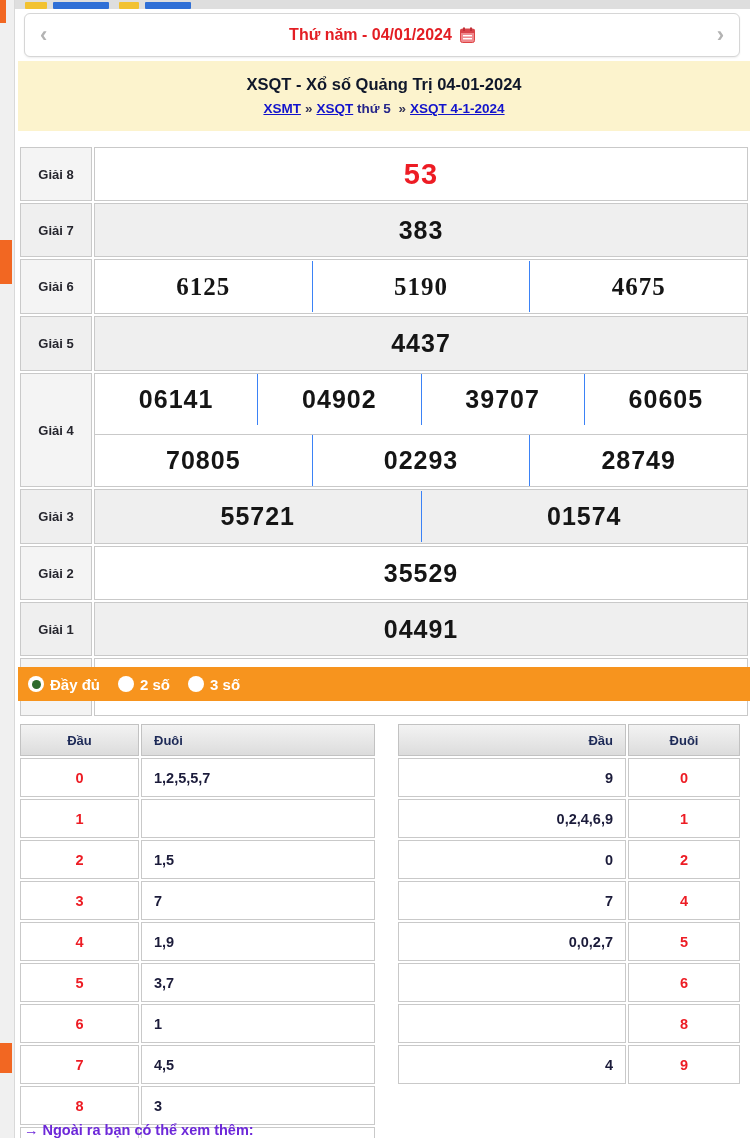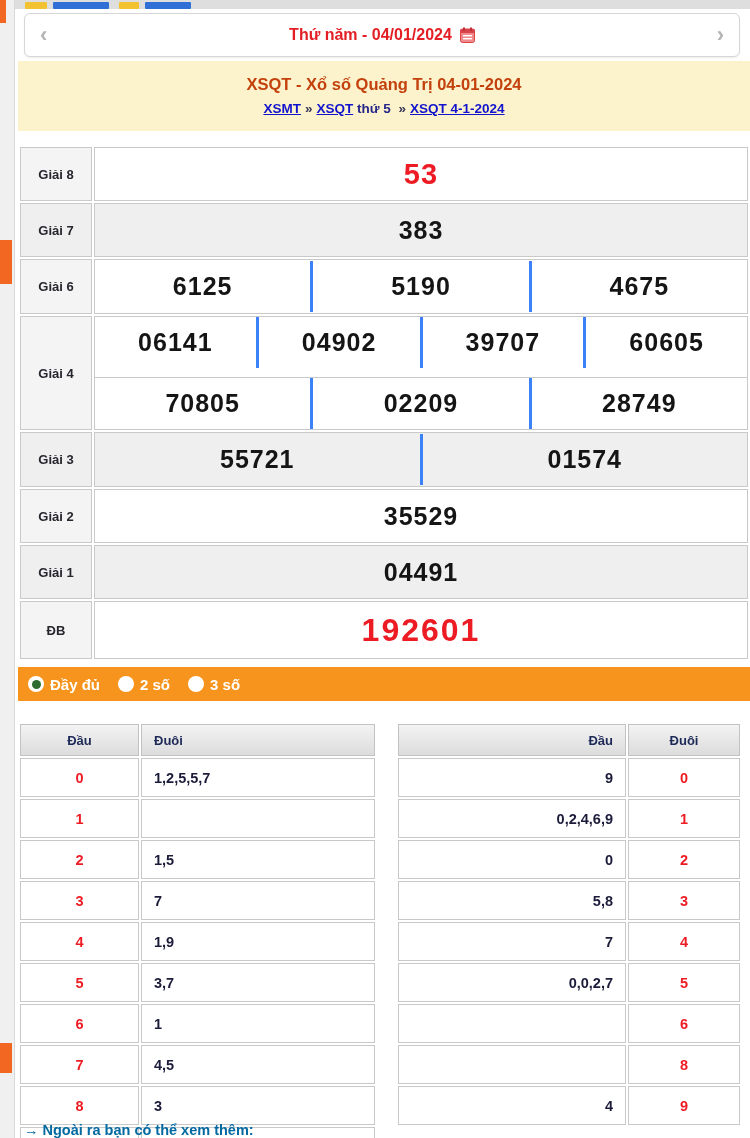--- a/index.html
+++ b/index.html
@@ -25,35 +25,35 @@
     background:#ffffff;border:1px solid #d6d6d6;border-radius:6px;
     box-shadow:0 1px 2px rgba(0,0,0,.07);display:flex;align-items:center;}
   .chev{color:#b3b3b3;font-size:22px;font-weight:bold;padding:0 15px;
     cursor:pointer;line-height:42px;user-select:none;}
   .date-center{flex:1;text-align:center;color:#e31e24;font-weight:bold;
     font-size:16px;display:flex;align-items:center;justify-content:center;gap:8px;}
   .cal-icon{display:inline-block;width:15px;height:16px;position:relative;}
   
   .yellow-header{position:absolute;left:18px;top:61px;width:732px;height:70px;
     background:#fcf3cd;text-align:center;}
-  .page-title{padding-top:14px;font-size:16.5px;font-weight:bold;color:#c2410c;}
+  .page-title{padding-top:14px;font-size:16.5px;font-weight:bold;color:#0f172a;}
   .crumbs{margin-top:7px;font-size:13.5px;font-weight:bold;color:#26268a;}
   .crumbs a{color:#1213cc;text-decoration:underline;cursor:pointer;}
   .crumb-sep{color:#333355;margin:0 4px;}
   
   .res-wrap{position:absolute;left:18px;top:145px;width:732px;}
   table.res{border-collapse:separate;border-spacing:2px;width:732px;}
   table.res td{border:1px solid #c9c9c9;vertical-align:middle;}
   td.lbl{width:68px;text-align:center;font-size:13px;font-weight:bold;
     color:#26262e;background:#f4f4f4;}
   td.val{background:#ffffff;padding:0;}
   tr.shade td.lbl, tr.shade td.val{background:#efefef;}
   .cells{display:flex;align-items:center;width:100%;height:100%;}
   .cells .cell{flex:1;text-align:center;font-size:25px;font-weight:bold;
-    color:#151515;letter-spacing:1px;border-left:3px solid #3b82f6;
+    color:#151515;letter-spacing:1px;border-left:1px solid #3b82f6;
     display:flex;align-items:center;justify-content:center;height:100%;}
   .cells .cell:first-child{border-left:none;}
   .line2{border-top:1px solid #c9c9c9;}
   .red-lg .cell{color:#ed1c24;font-size:29px;}
   .red-xl .cell{color:#ed1c24;font-size:32px;letter-spacing:2px;}
   
   .filter-bar{position:absolute;left:18px;top:667px;width:732px;height:34px;
     background:#f7941e;display:flex;align-items:center;gap:18px;
     padding-left:10px;box-sizing:border-box;}
   .radio-opt{display:flex;align-items:center;gap:6px;color:#ffffff;
@@ -73,21 +73,21 @@
   .ht-left th.h-head{width:115px;text-align:center;}
   .ht-left th.h-tail{text-align:left;padding-left:12px;}
   .ht-left td.c-head{text-align:center;color:#ed1c24;}
   .ht-left td.c-tail{text-align:left;padding-left:12px;color:#1b1b3a;}
   .ht-right th.h-head{text-align:right;padding-right:12px;}
   .ht-right th.h-tail{width:108px;text-align:center;}
   .ht-right td.c-head{text-align:right;padding-right:12px;color:#1b1b3a;}
   .ht-right td.c-tail{text-align:center;color:#ed1c24;}
   
   .footer-note{position:absolute;left:24px;top:1122px;font-size:14.5px;
-    font-weight:bold;color:#0369a1;white-space:nowrap;}
+    font-weight:bold;color:#6d28d9;white-space:nowrap;}
 </style>
 </head>
 <body>
 
 <div class="left-rail"></div>
 <div class="orange-block ob1"></div>
 <div class="orange-block ob2"></div>
 <div class="orange-block ob3"></div>
 
 <div class="top-strip">
@@ -135,39 +135,47 @@
           <td class="lbl" style="height: 50px; text-align: center;">Giải 7</td>
           <td class="val" style="height: 50px;">
             <div class="cells" style="height: 50px;">
               <div class="cell">383</div>
             </div>
           </td>
         </tr>
         <tr>
           <td class="lbl" style="height: 51px;">Giải 6</td>
           <td class="val" style="height: 51px;">
-            <div class="cells" style="height: 51px;">
+            <div class="cells" style="height: 51px; font-family: Liberation Serif, serif;">
               <div class="cell">6125</div>
               <div class="cell">5190</div>
               <div class="cell">4675</div>
+            </div>
+          </td>
+        </tr>
+        <tr class="shade">
+          <td class="lbl" style="height: 51px;">Giải 5</td>
+          <td class="val" style="height: 51px;">
+            <div class="cells" style="height: 51px;">
+              <div class="cell">4437</div>
             </div>
           </td>
         </tr>
         <tr>
           <td class="lbl" style="height: 102px;">Giải 4</td>
           <td class="val" style="height: 102px;">
             <div class="cells" style="height: 51px;">
               <div class="cell">06141</div>
               <div class="cell">04902</div>
               <div class="cell">39707</div>
               <div class="cell">60605</div>
             </div>
             <div class="cells line2" style="height: 51px; margin-top: 9px;">
               <div class="cell">70805</div>
-              <div class="cell">02209</div>
+              <div class="cell">02293</div>
               <div class="cell">28749</div>
             </div>
           </td>
         </tr>
         <tr class="shade">
           <td class="lbl" style="height: 51px;">Giải 3</td>
           <td class="val" style="height: 51px;">
             <div class="cells" style="height: 51px;">
               <div class="cell">55721</div>
               <div class="cell">01574</div>
@@ -287,24 +295,20 @@
         </tr>
         <tr>
           <td class="c-head">0,2,4,6,9</td>
           <td class="c-tail">1</td>
         </tr>
         <tr>
           <td class="c-head">0</td>
           <td class="c-tail">2</td>
         </tr>
         <tr>
-          <td class="c-head">5,8</td>
-          <td class="c-tail">3</td>
-        </tr>
-        <tr>
           <td class="c-head">7</td>
           <td class="c-tail">4</td>
         </tr>
         <tr>
           <td class="c-head">0,0,2,7</td>
           <td class="c-tail">5</td>
         </tr>
         <tr>
           <td class="c-head"></td>
           <td class="c-tail">6</td>

